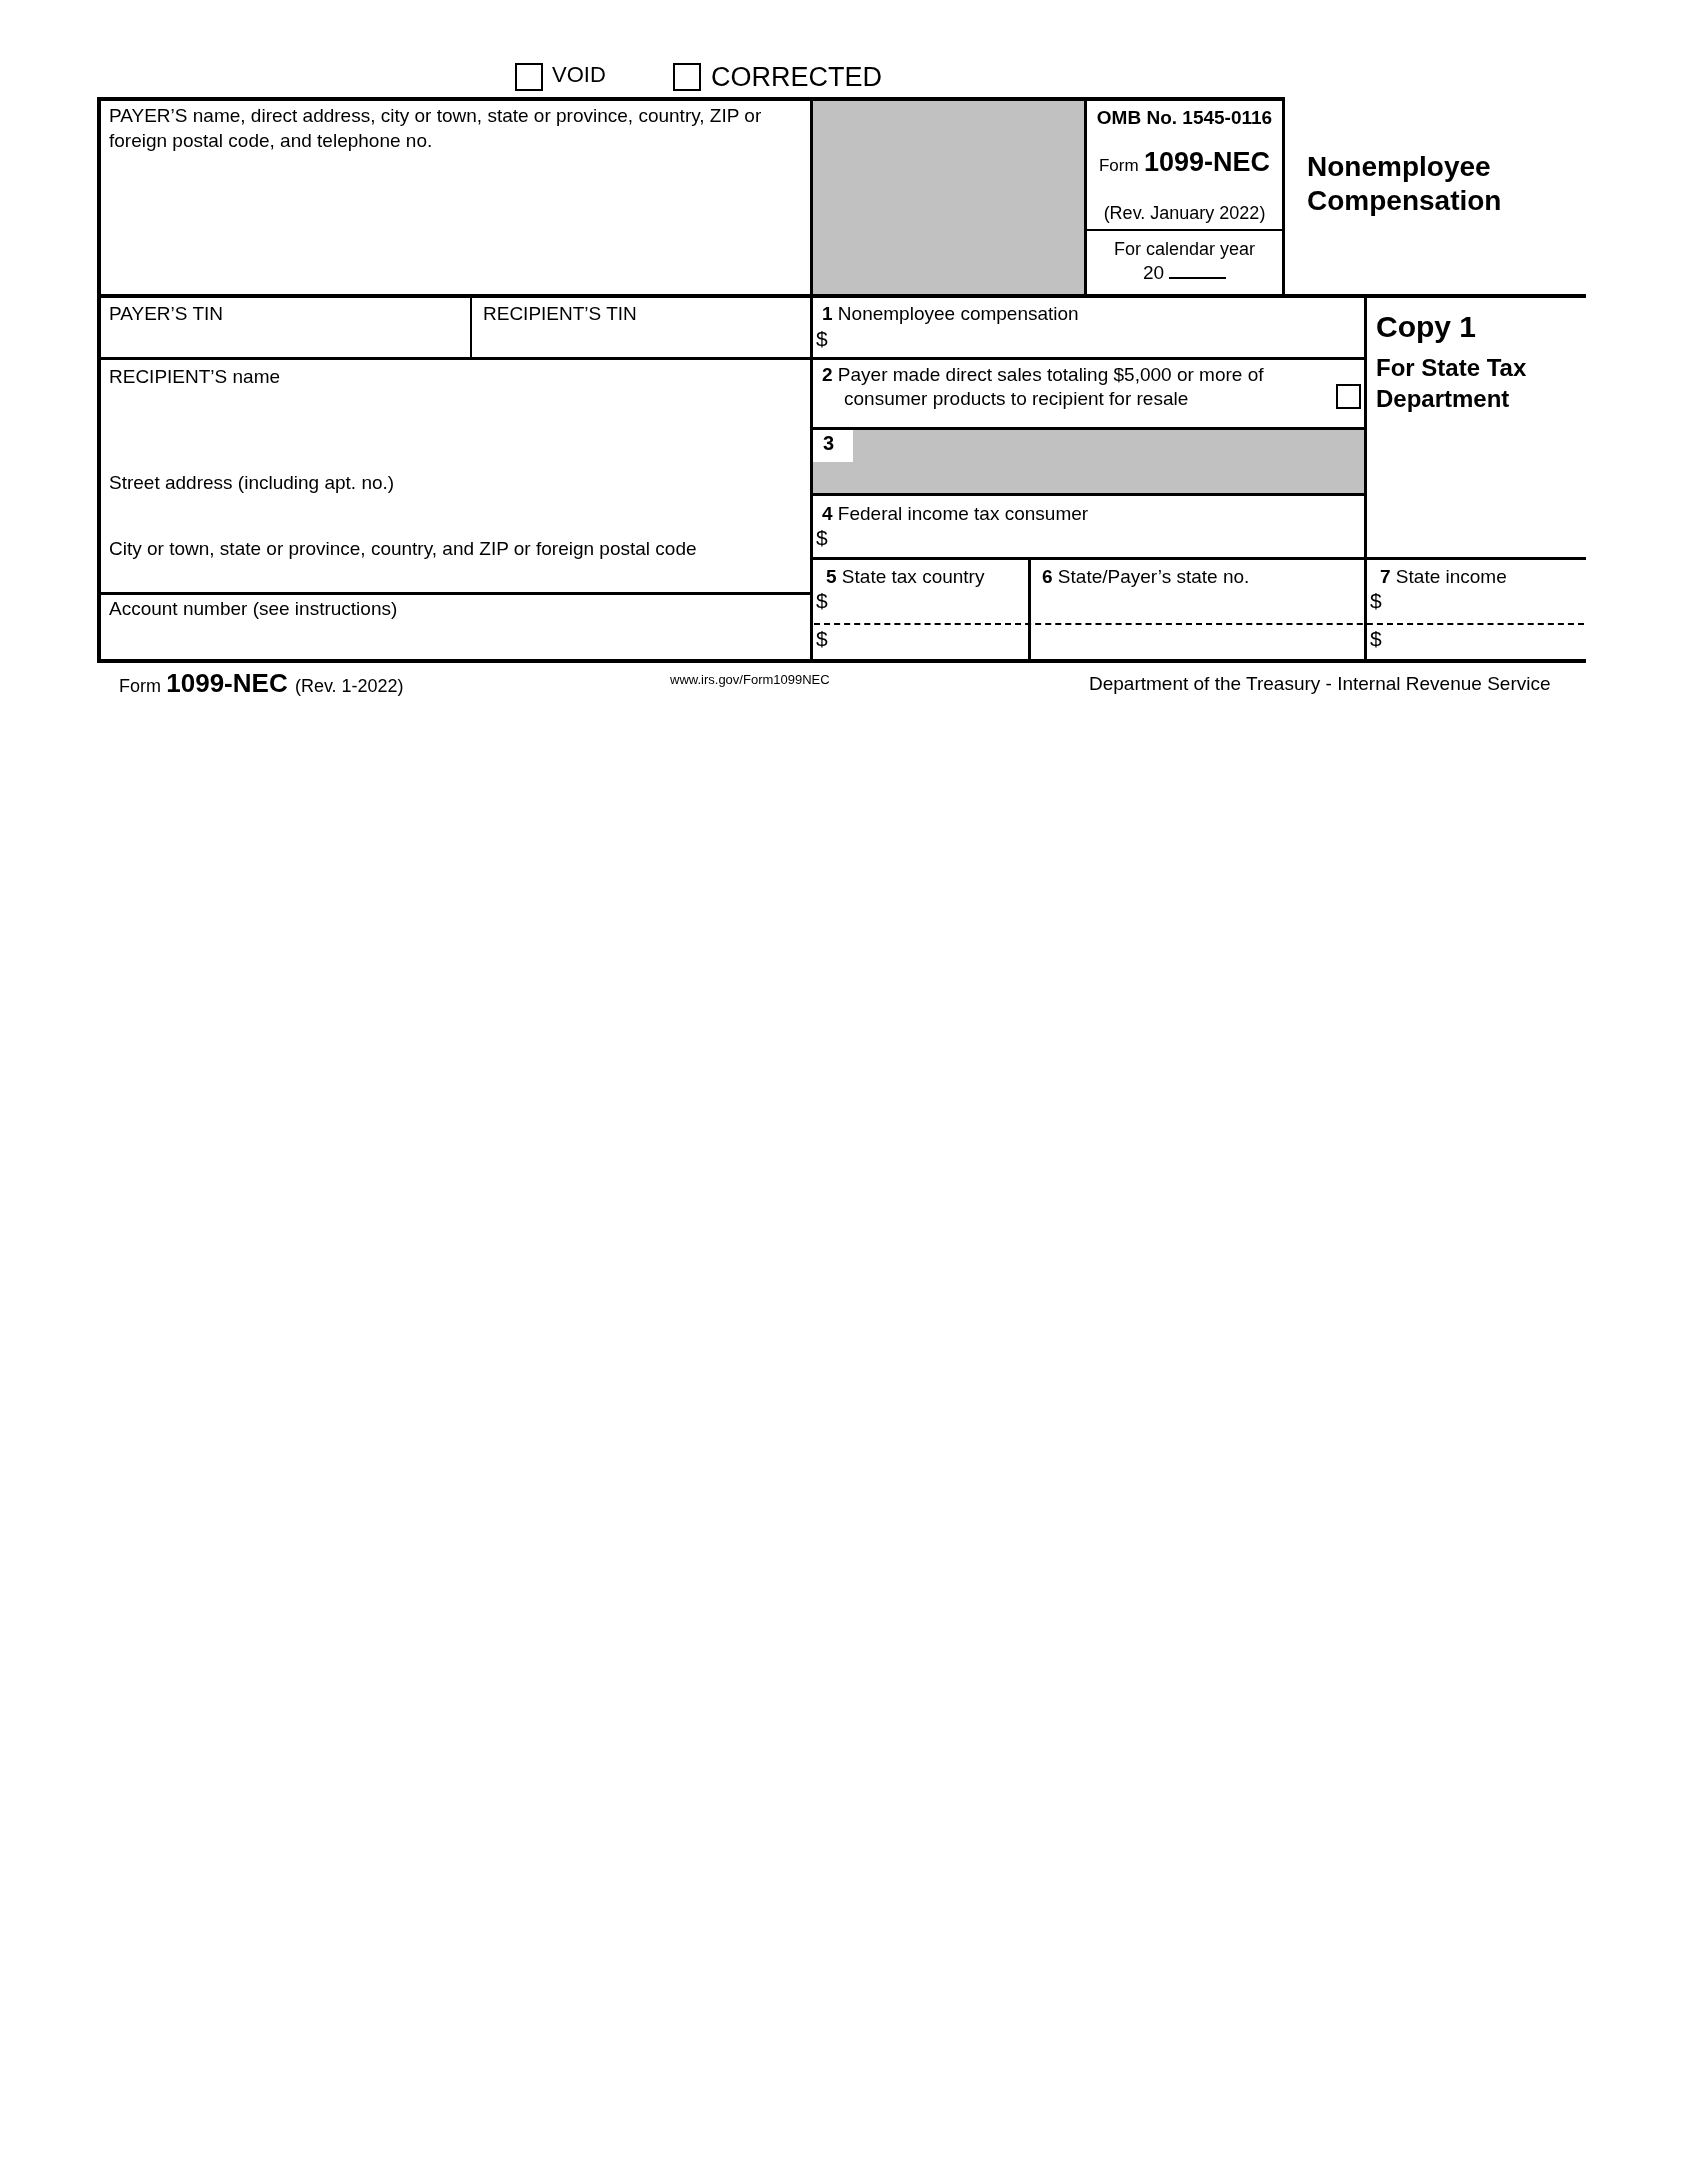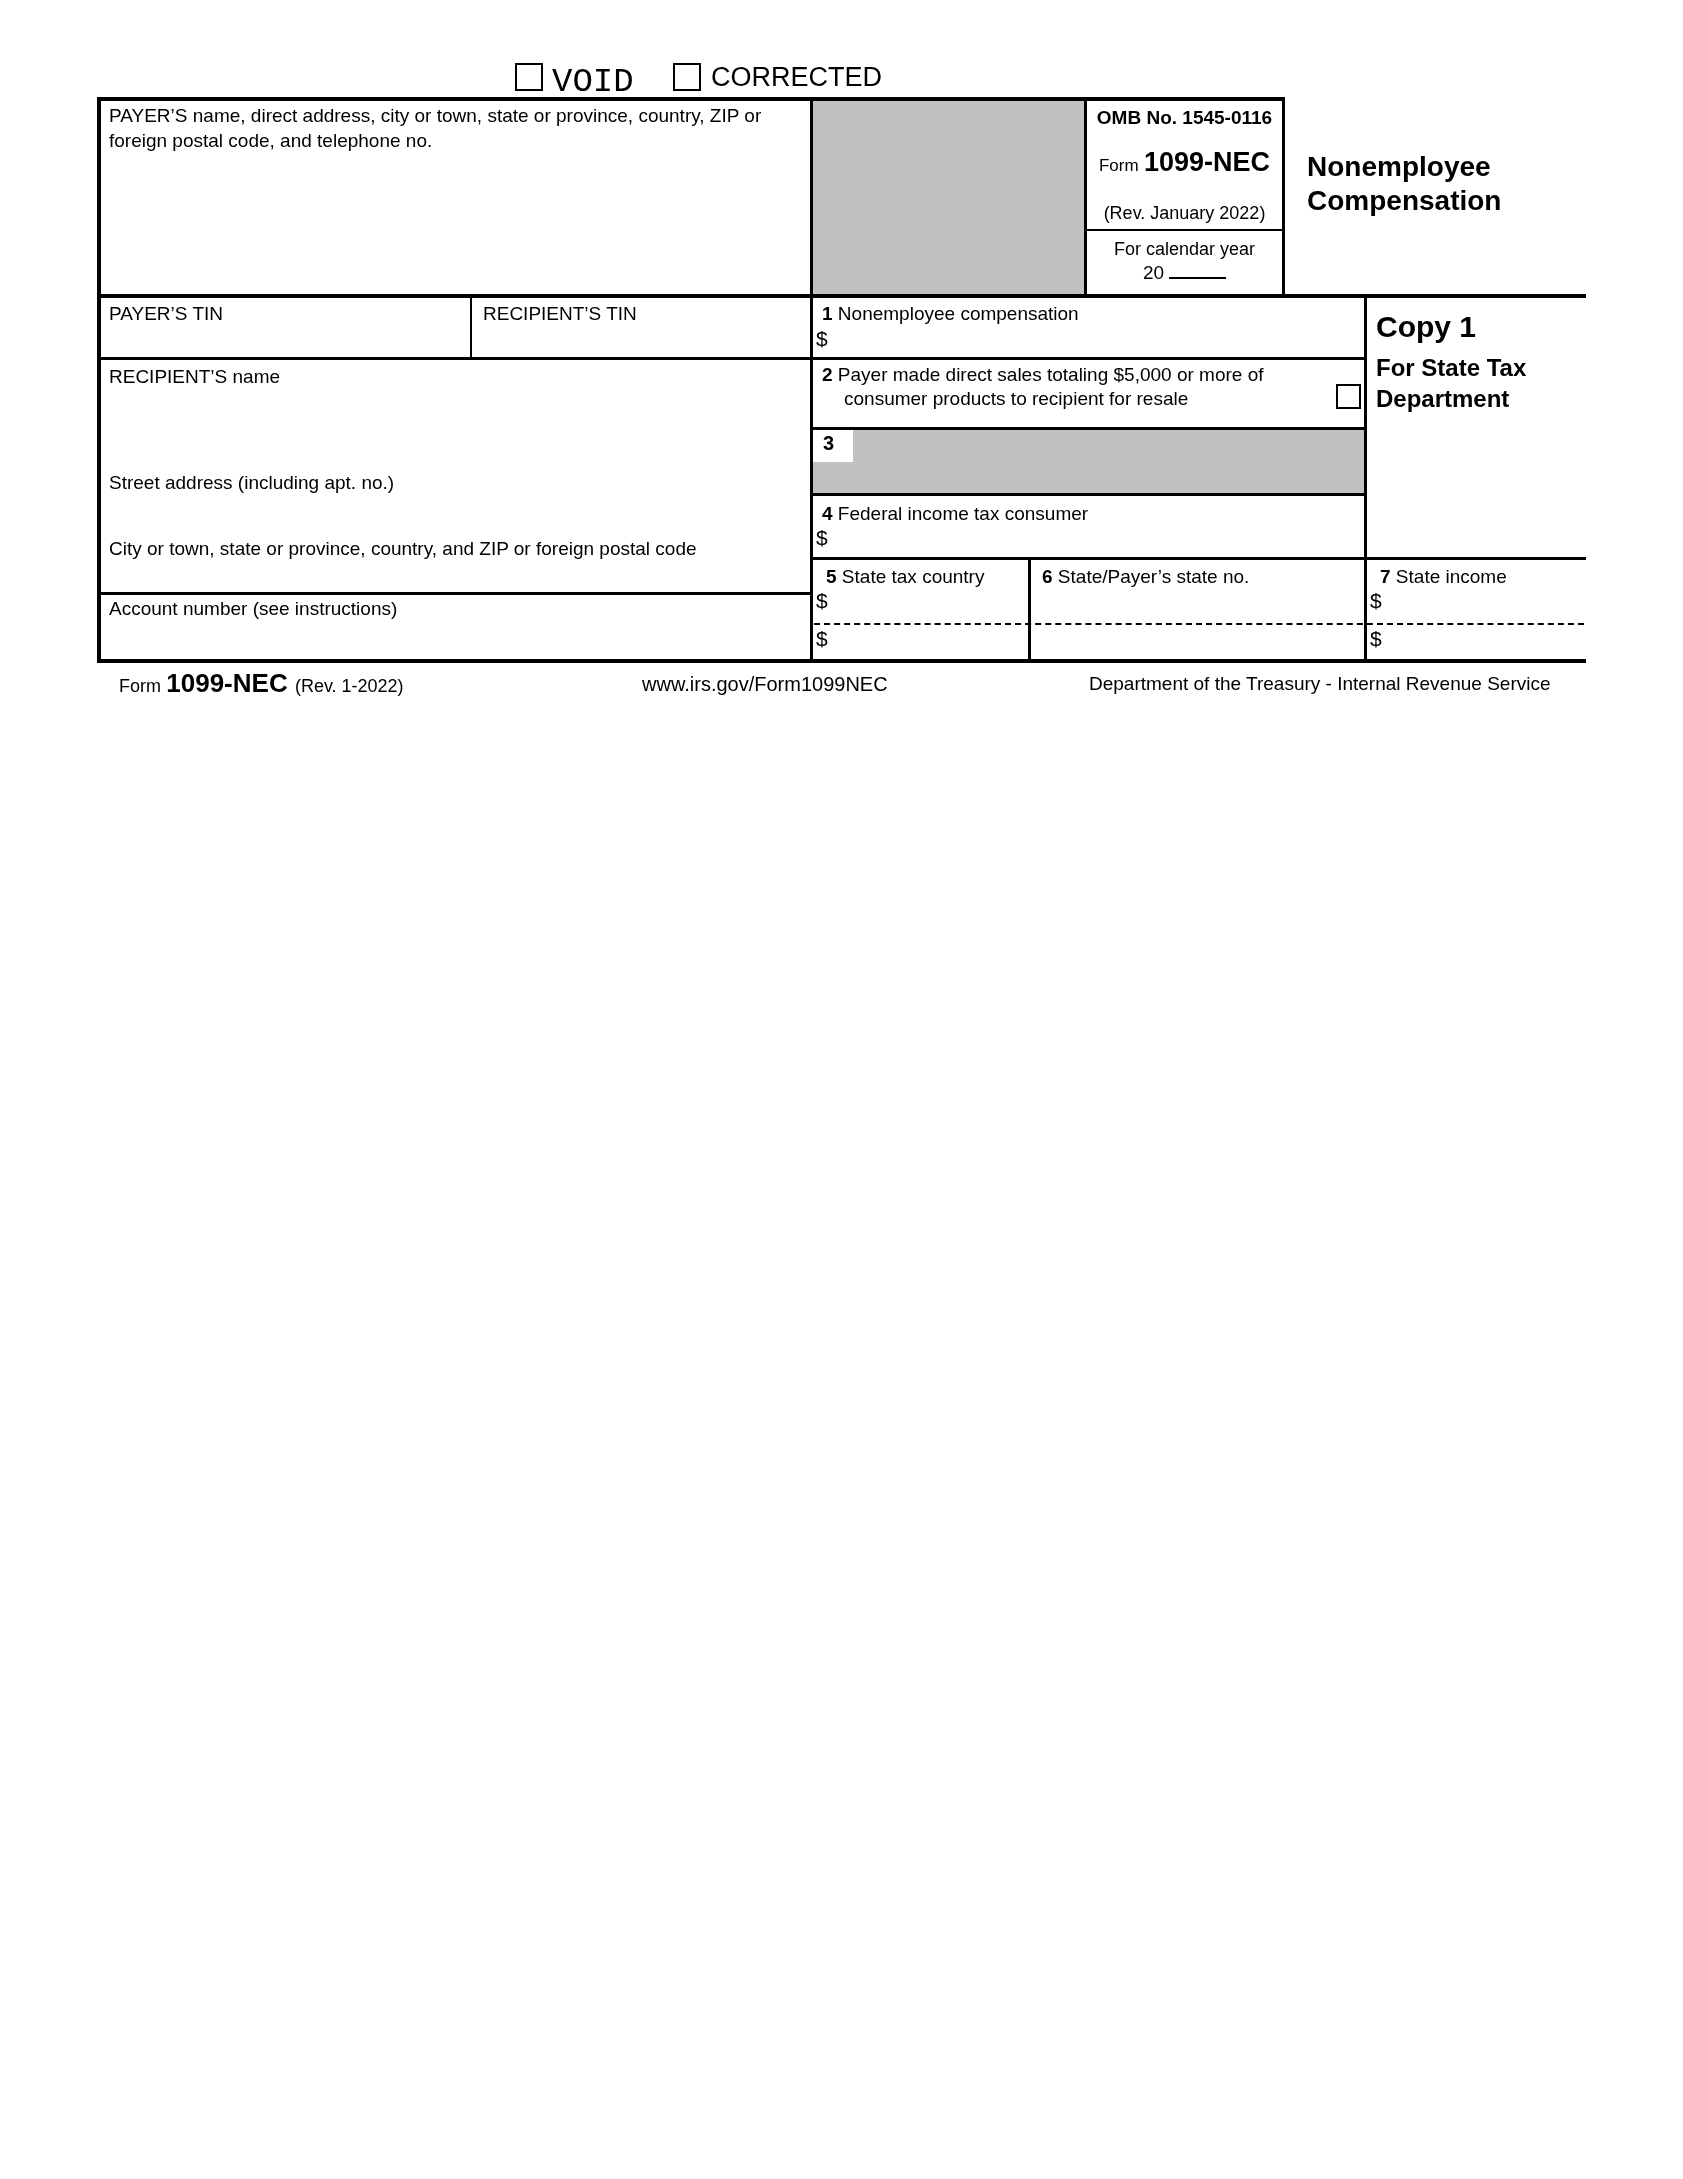--- a/index.html
+++ b/index.html
@@ -19,21 +19,21 @@
   .ctr { text-align: center; }
   .field { position: absolute; background: transparent; }
   .yearline { display: inline-block; width: 57px; height: 19px; border-bottom: 2px solid #000; margin-left: 5px; }
 </style>
 </head>
 <body>
 
 <div class="page">
 
   <div class="cb" style="left:515px; top:63px; width:28px; height:28px;"></div>
-  <div class="lbl" style="left:552px; top:60px; font-size:34px;font-family:Liberation Mono, monospace;">VOID</div>
+  <div class="lbl" style="left:552px; top:60px; font-size:22px;">VOID</div>
   <div class="cb" style="left:673px; top:63px; width:28px; height:28px;"></div>
   <div class="lbl" style="left:711px; top:60px; font-size:27px;text-align:center;">CORRECTED</div>
 
   <div class="gray" style="left:813px; top:99px; width:273px; height:197px;"></div>
   <div class="gray" style="left:813px; top:429px; width:553px; height:66px;"></div>
   <div style="position:absolute; left:813px; top:429px; width:40px; height:33px; background:#fff;">
     <span class="num" style="position:absolute; left:10px; top:3px; font-size:20px;">3</span>
   </div>
 
   <div class="hl" style="left:97px;  top:97px;  width:1188px; height:4px;"></div>
@@ -137,17 +137,17 @@
   <div class="field" style="left:1394px; top:629px; width:188px; height:28px;"></div>
 
   <div class="lbl" style="left:109px; top:596px;">Account number (see instructions)</div>
   <div class="field" style="left:103px; top:622px; width:703px; height:34px;"></div>
 
   <div class="lbl" style="left:119px; top:666px; white-space:nowrap;">
     <span style="font-size:18px;">Form</span>
     <span class="num" style="font-size:26px;">1099-NEC </span>
     <span style="font-size:18px;">(Rev. 1-2022)</span>
   </div>
-  <div class="lbl" style="left:642px; top:671px; font-size:20px;">www.irs.gov/Form1099NEC</div>
+  <div class="lbl" style="left:670px; top:671px; font-size:13px;">www.irs.gov/Form1099NEC</div>
   <div class="lbl rt" style="left:1089px; top:671px; width:491px; font-size:19px;">Department of the Treasury - Internal Revenue Service</div>
 
 </div>
 
 
 </body></html>

